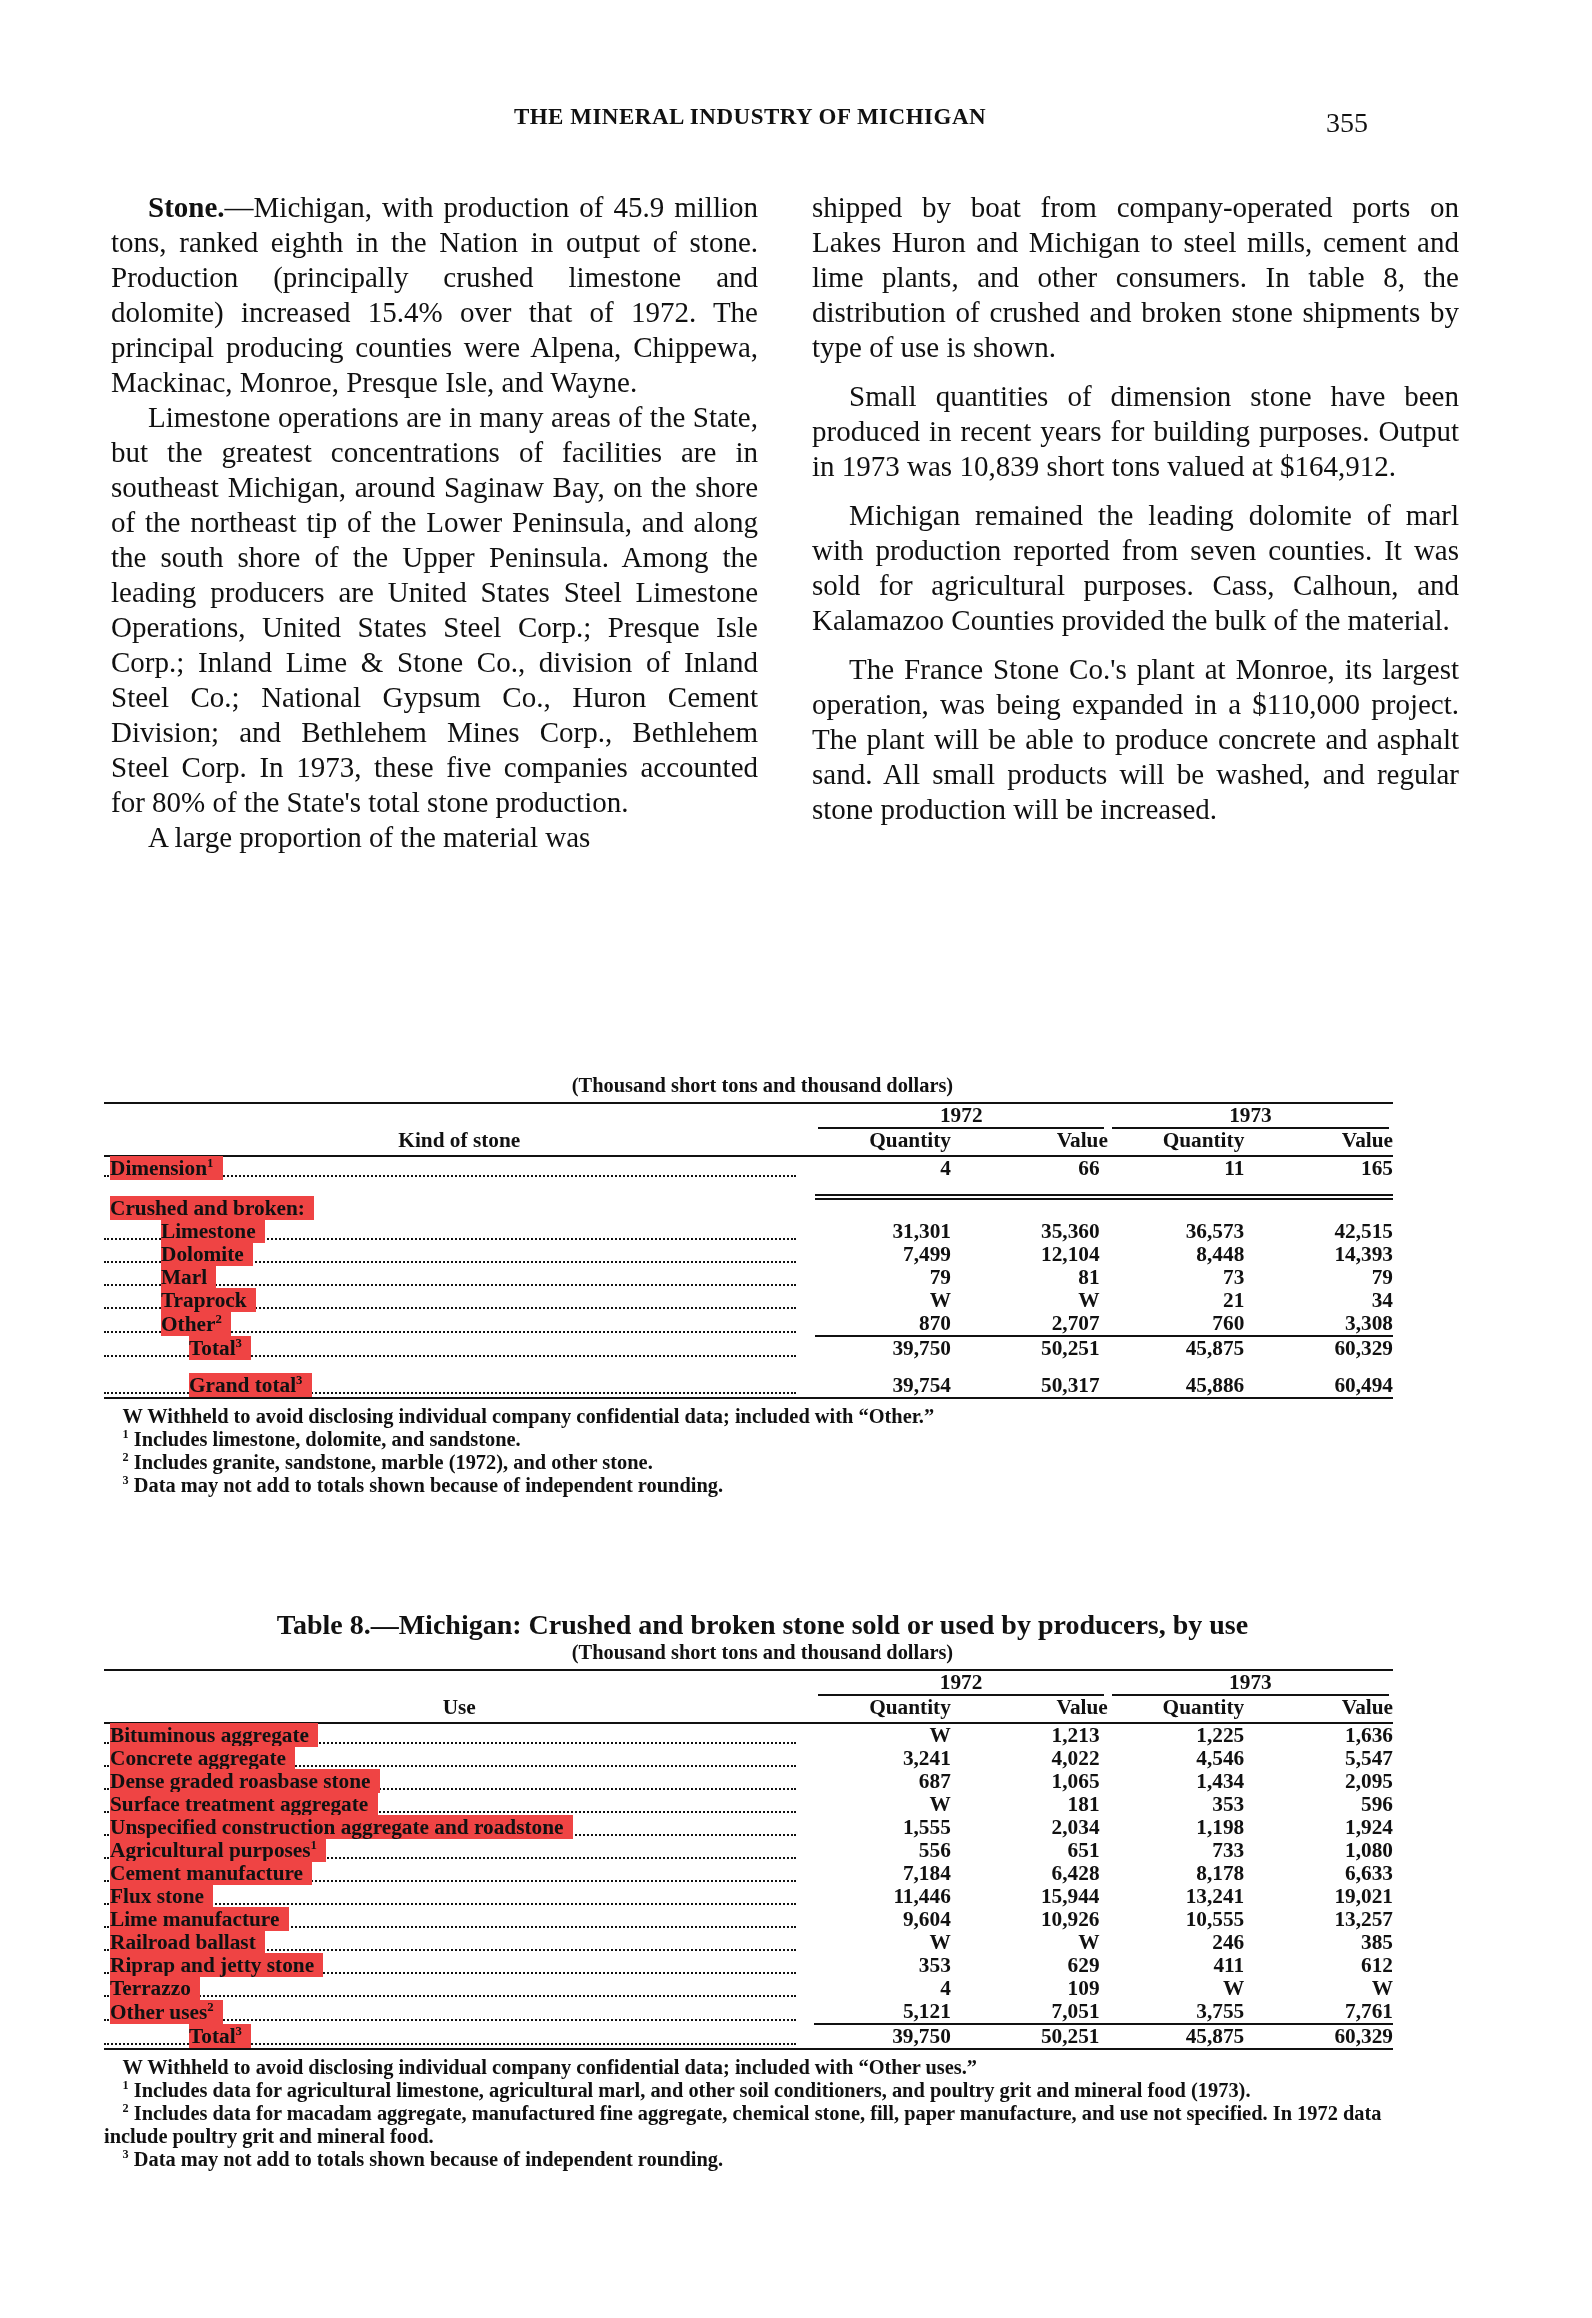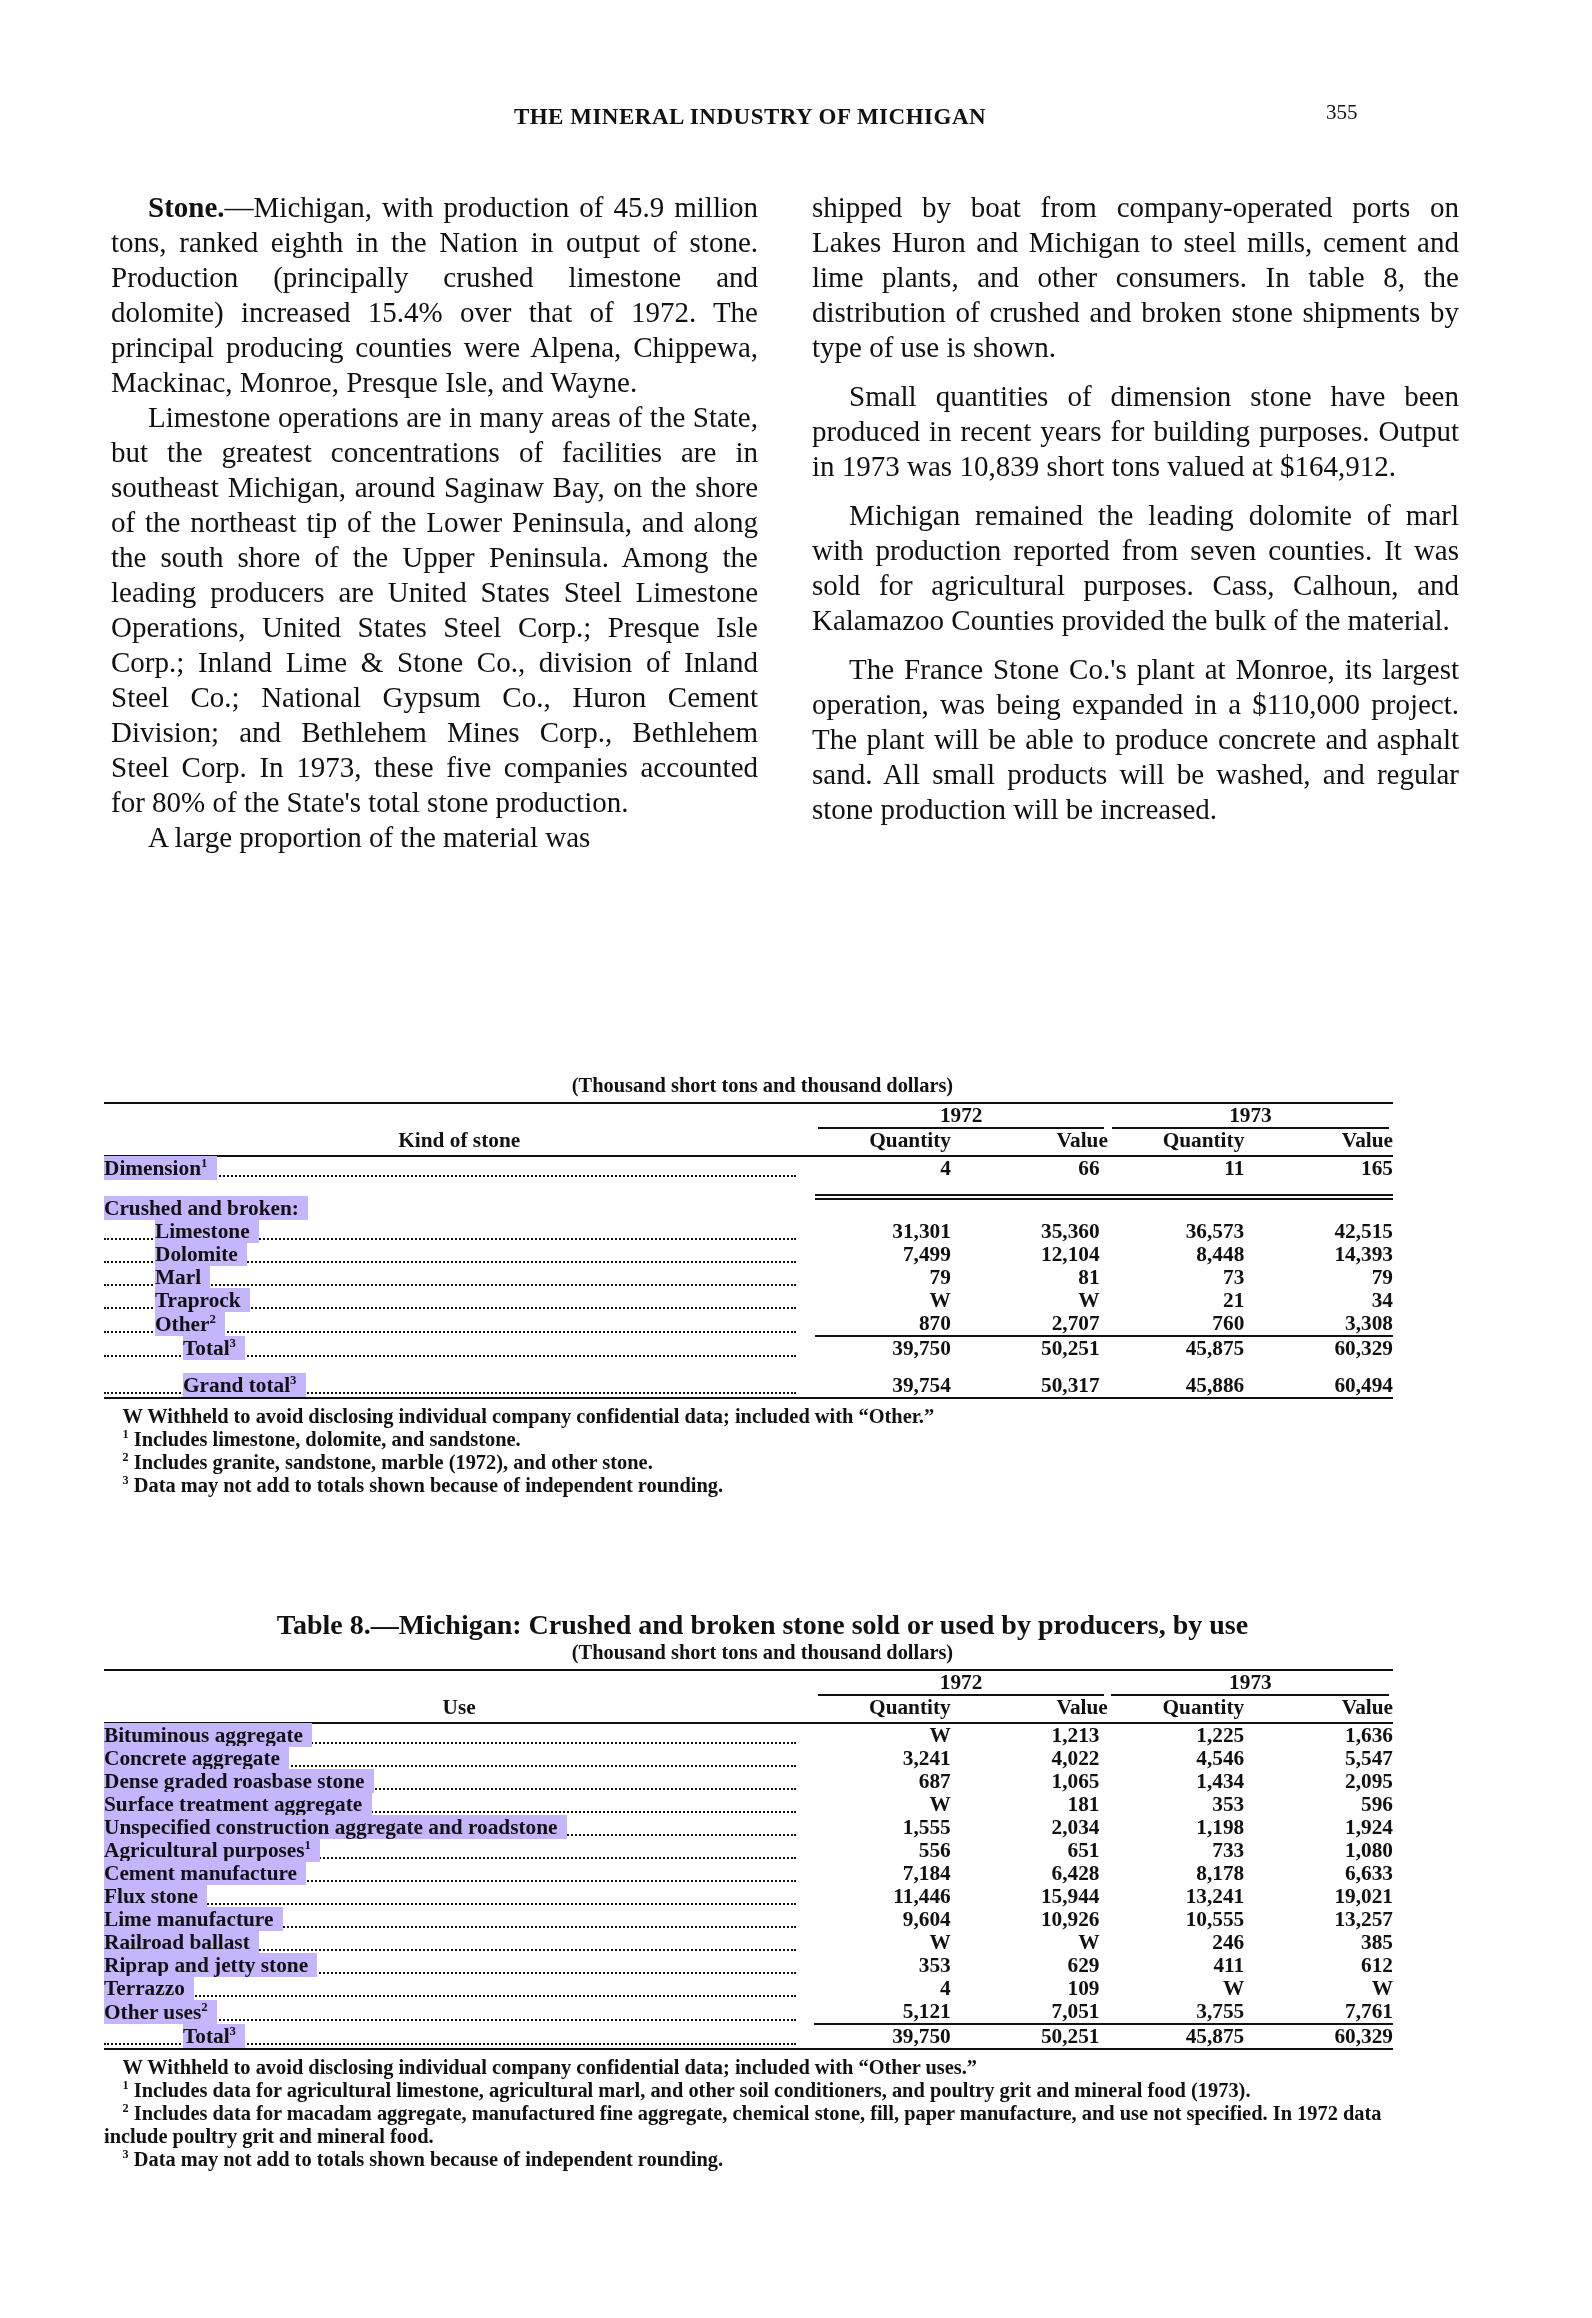--- a/index.html
+++ b/index.html
@@ -1,19 +1,19 @@
 <!DOCTYPE html>
 <html style="font-size:7.4px"><head>
 <meta charset="utf-8">
 <style>
   html, body { margin: 0; padding: 0; background: #ffffff; }
   body { width: 1593px; height: 2527px; position: relative; color: #111; font-family: "Liberation Serif", "DejaVu Serif", serif; overflow: hidden; }
   .page { position: absolute; left: 0; top: 0; width: 1593px; height: 2527px; }
   .running-head { position: absolute; top: 104px; left: 444px; width: 612px; text-align: center; font-size: 23px; font-weight: bold; letter-spacing: 0.5px; }
-  .page-number { position: absolute; top: 100px; left: 1326px; font-size: 21px; }
+  .page-number { position: absolute; top: 107px; left: 1326px; font-size: 28px; }
   .col { position: absolute; top: 190px; width: 647px; font-size: 29px; line-height: 35px; text-align: justify; }
   .col-left { left: 111px; }
   .col-right { left: 812px; }
   .col p { margin: 0 0 0 0; text-indent: 37px; }
   .col-right p.first { text-indent: 0; }
   .col-right p + p { margin-top: 14px; }
   .run-in { font-weight: bold; }
 
   .table-wrap { position: absolute; left: 104px; width: 1289px; }
   .t7 { top: 1074px; }
@@ -26,21 +26,21 @@
   th { font-weight: bold; }
   .yr { text-align: center; }
   .yr span { display: block; margin: 0 3.7px; border-bottom: 2.3px solid #111; padding-bottom: 0.9px; }
   .colhead { text-align: center; }
   .colhead.val { text-align: right; }
   tr.head2 th { border-bottom: 2.3px solid #111; padding-bottom: 2.8px; }
   .num { text-align: right; width: 153px; }
   .num.q { width: 139px; }
   .lab-cell { width: 658px; position: relative; }
   .dots { position: absolute; left: 0; right: 18.5px; bottom: 3.7px; border-bottom: 2.8px dotted #111; z-index: 0; }
-  .lab-text { position: relative; z-index: 1; background: #c4b5fd; padding-right: 9.3px; }
+  .lab-text { position: relative; z-index: 1; background: #ef4444; padding-right: 9.3px; margin-left: 6px; }
   .ind1 { padding-left: 51px !important; }
   .ind2 { padding-left: 79px !important; }
   .ind3 { padding-left: 79px !important; }
   tr.rule-above td.num { border-top: 2.3px solid #111; }
   tr.double-above td.num { border-top: 6.5px double #111; }
   tr.spacer td { height: 14px; }
   .notes { font-size: 20.4px; font-weight: bold; line-height: 23px; margin-top: 5.6px; }
   .notes div { padding-left: 18.5px; }
   .notes .wrap { padding-left: 0; text-indent: 18.5px; }
   sup { font-size: 60%; vertical-align: super; line-height: 0; }

